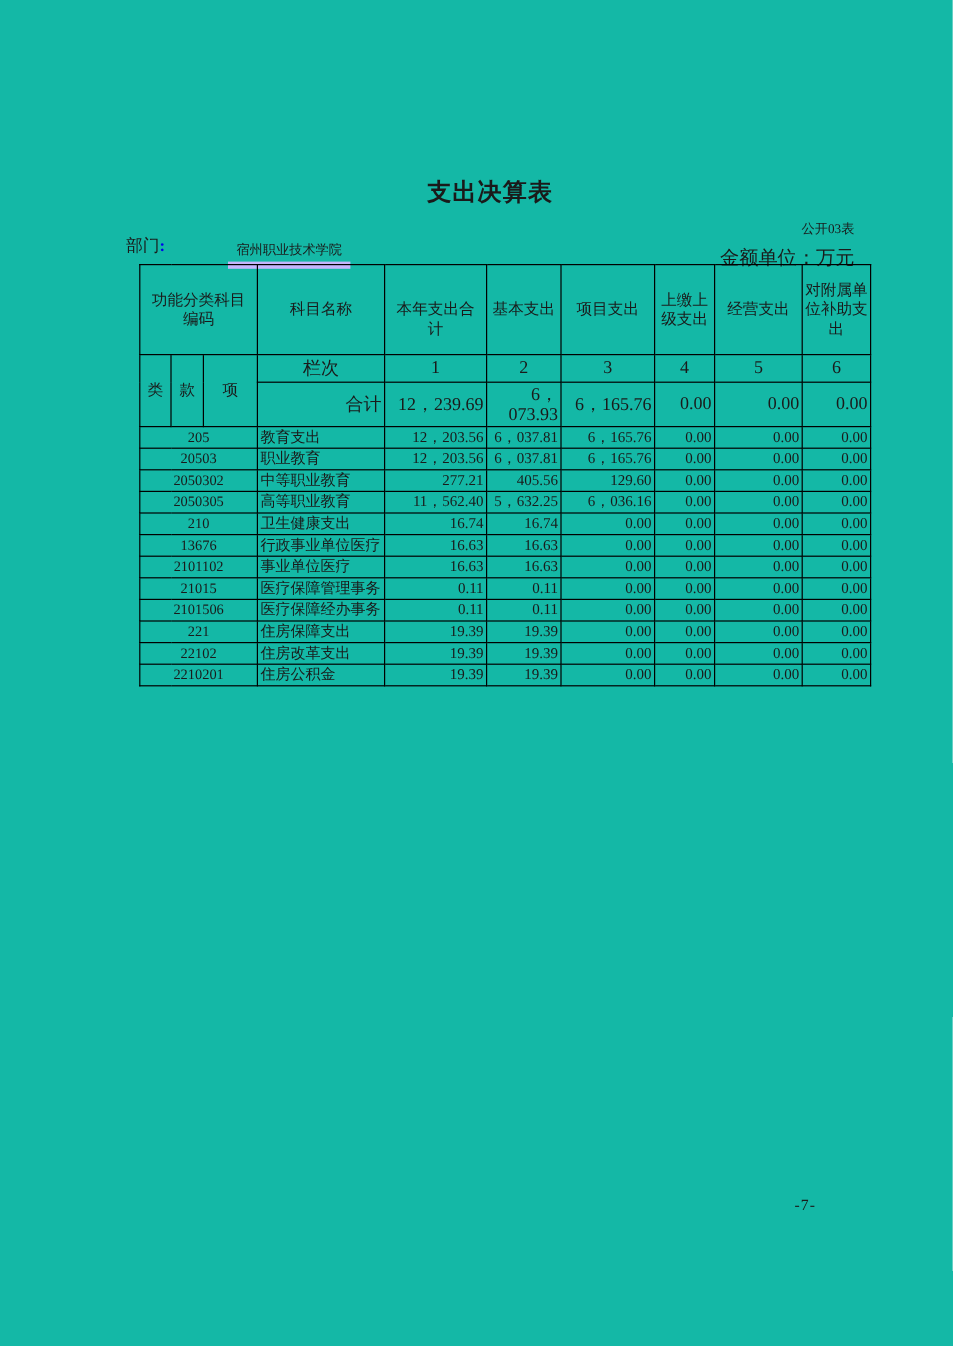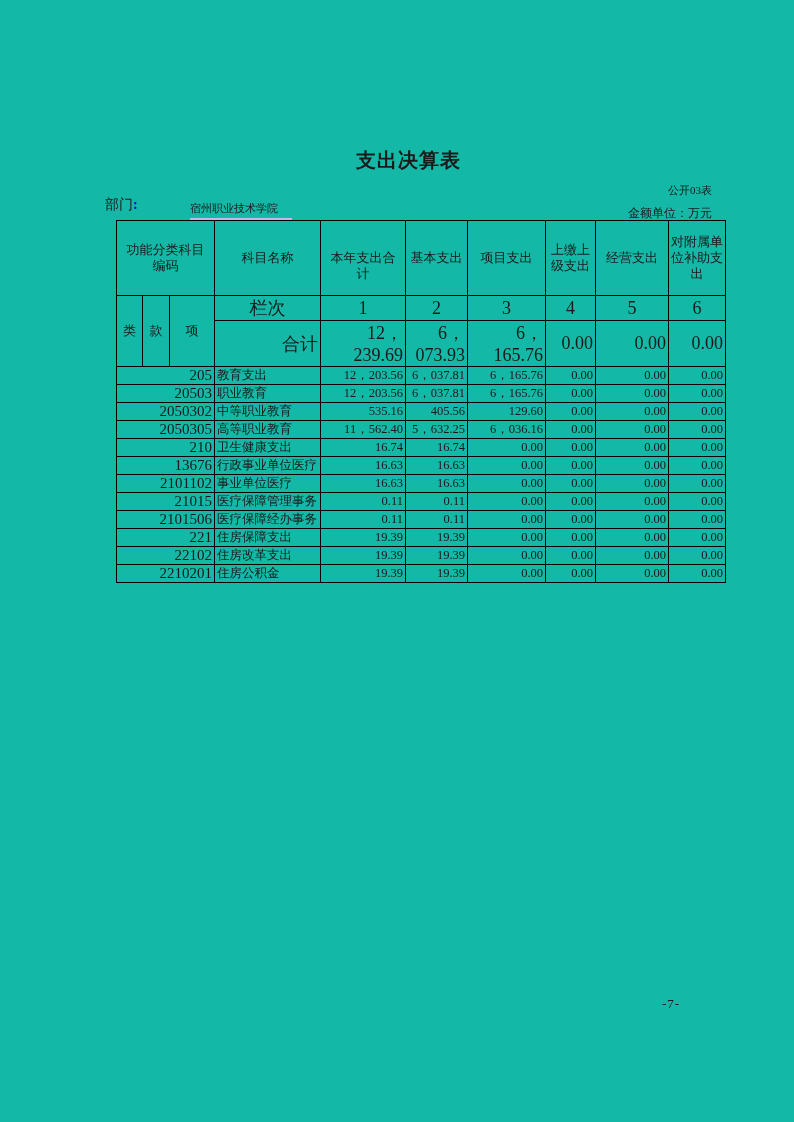--- a/index.html
+++ b/index.html
@@ -22,54 +22,54 @@
     position:absolute; top:183px; right:82px;
     font-size:11px;
   }
   .dept-label {
     position:absolute; top:196px; left:105px;
     font-size:14px;
   }
   .dept-label .colon { color:#0000ee; font-weight:700; }
   .dept-name {
     position:absolute; top:201px; left:190px;
-    width:102px; text-align:left;
+    width:102px; text-align:center;
     font-size:11px;
-    border-bottom:2px solid #c4b5fd;
+    border-bottom:6px solid #c4b5fd;
     padding-bottom:2px;
   }
   .unit-label {
     position:absolute; top:205px; right:82px;
-    font-size:12px;
+    font-size:16px;
     margin-left:16px;
   }
   table.fin {
     position:absolute; top:220px; left:116px;
     width:609px;
     border-collapse:collapse;
     table-layout:fixed;
   }
   table.fin th, table.fin td {
     border:1px solid #000;
     font-weight:400;
     padding:0 2px;
     overflow:hidden;
   }
   thead th { font-size:13px; text-align:center; vertical-align:middle; line-height:1.25; }
   thead tr.h1 { height:75px; }
   thead tr.h2 { height:23px; }
   thead tr.h3 { height:18px; }
-  thead td { font-size:18px; text-align:center; vertical-align:middle; }
+  thead td { font-size:15px; text-align:center; vertical-align:middle; }
   .wrap5 { display:inline-block; max-width:5.5em;margin-top:16px; }
   .wrap3 { display:inline-block; max-width:3.5em; }
   .wrap4 { display:inline-block; max-width:4.5em; }
   .wrap6 { display:inline-block; max-width:6.5em; }
   tbody tr { height:17px; }
   tbody td { font-size:12.5px; vertical-align:middle; white-space:nowrap; }
-  td.code { text-align:right; padding-left:1px; font-size:15px; }
+  td.code { text-align:center; padding-left:1px; font-size:12px; }
   td.name { text-align:left; padding-left:2px; }
   td.num, thead td.num { text-align:right; padding-right:2px; }
   thead td.lbl-right { text-align:right; padding-right:2px;margin-left:40px; }
   .note {
     position:absolute; top:546px; left:104px;
     font-size:12.5px;
   }
   .page-number {
     position:absolute; top:996px; left:662px;
     font-size:13px; letter-spacing:1px;
@@ -151,21 +151,21 @@
           <td class="num">12，203.56</td>
           <td class="num">6，037.81</td>
           <td class="num">6，165.76</td>
           <td class="num">0.00</td>
           <td class="num">0.00</td>
           <td class="num">0.00</td>
         </tr>
         <tr>
           <td class="code" colspan="3">2050302</td>
           <td class="name">中等职业教育</td>
-          <td class="num">535.16</td>
+          <td class="num">277.21</td>
           <td class="num">405.56</td>
           <td class="num">129.60</td>
           <td class="num">0.00</td>
           <td class="num">0.00</td>
           <td class="num">0.00</td>
         </tr>
         <tr>
           <td class="code" colspan="3">2050305</td>
           <td class="name">高等职业教育</td>
           <td class="num">11，562.40</td>

